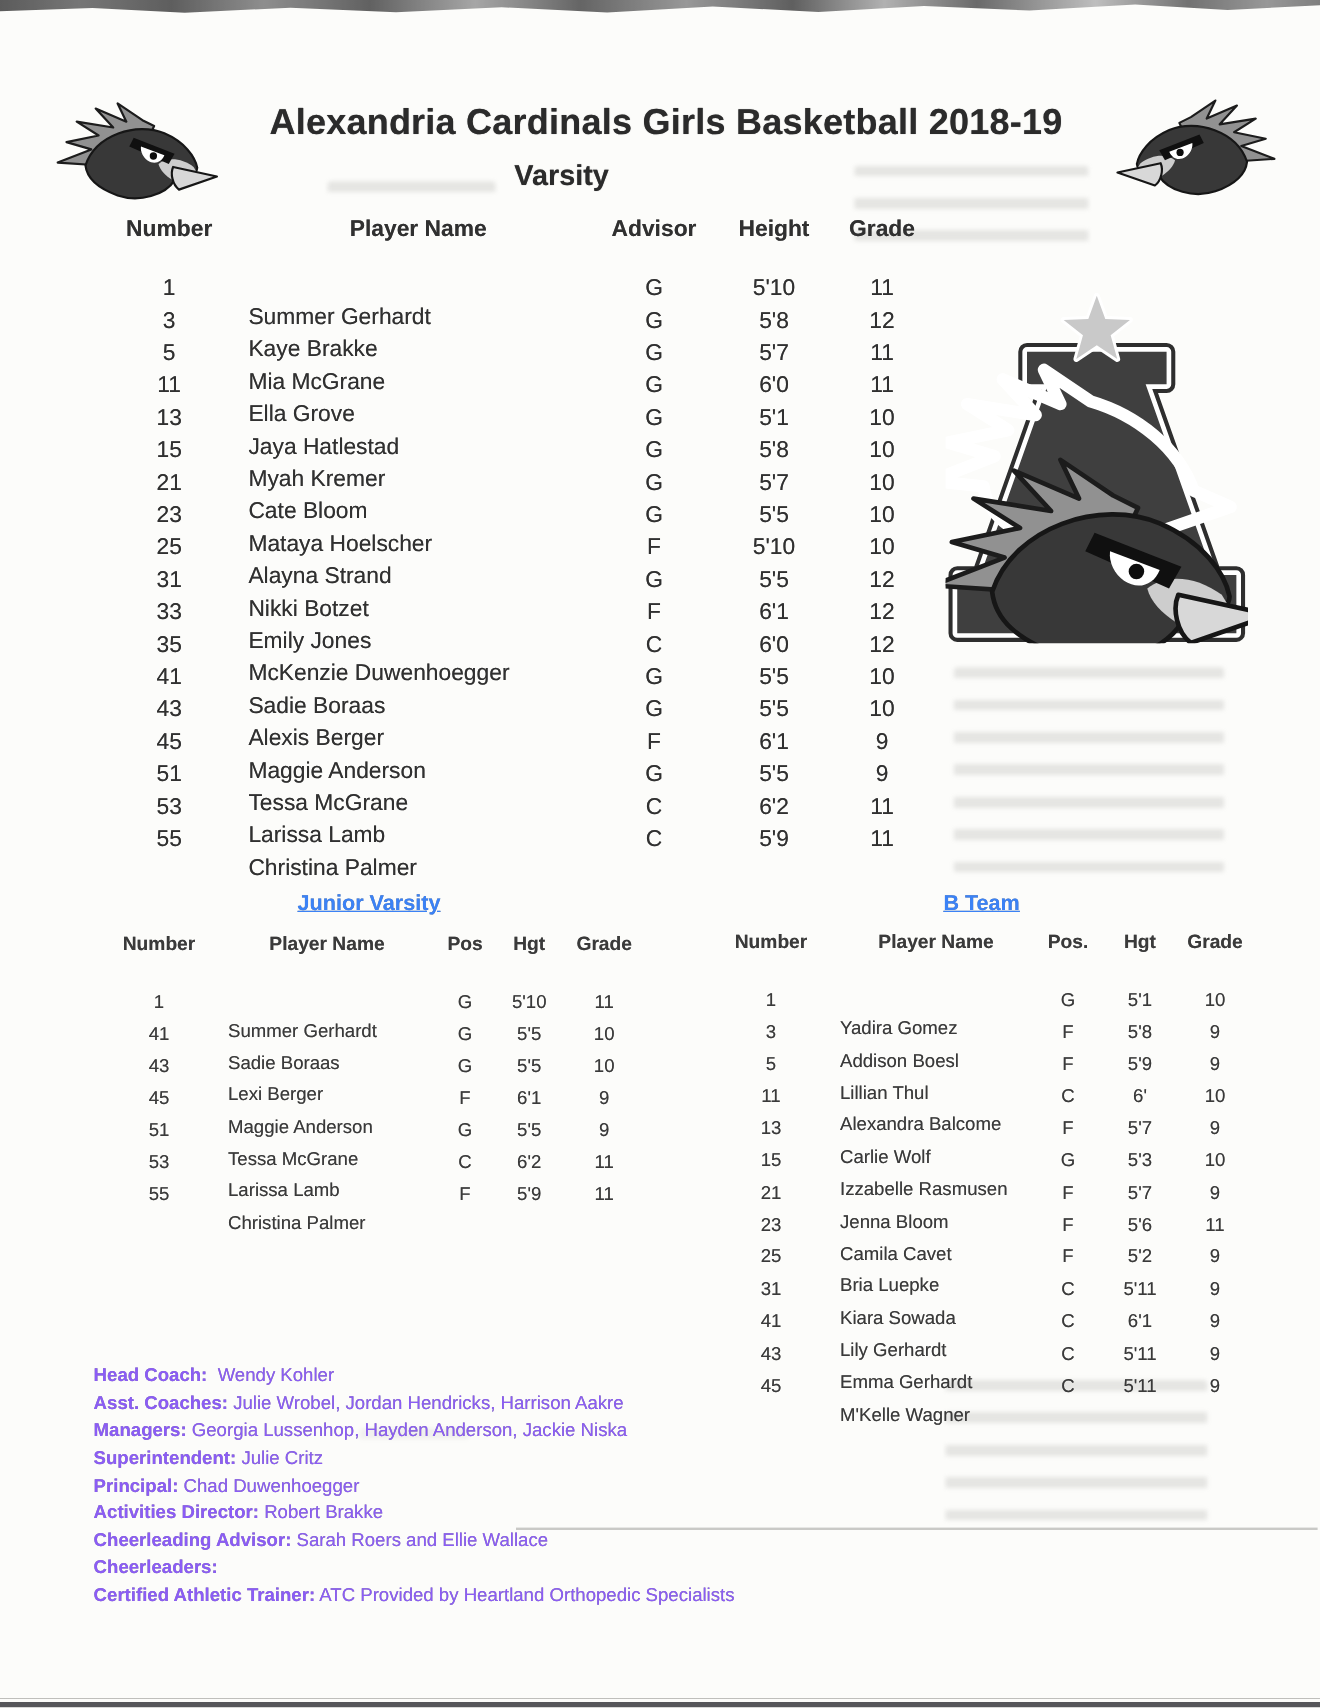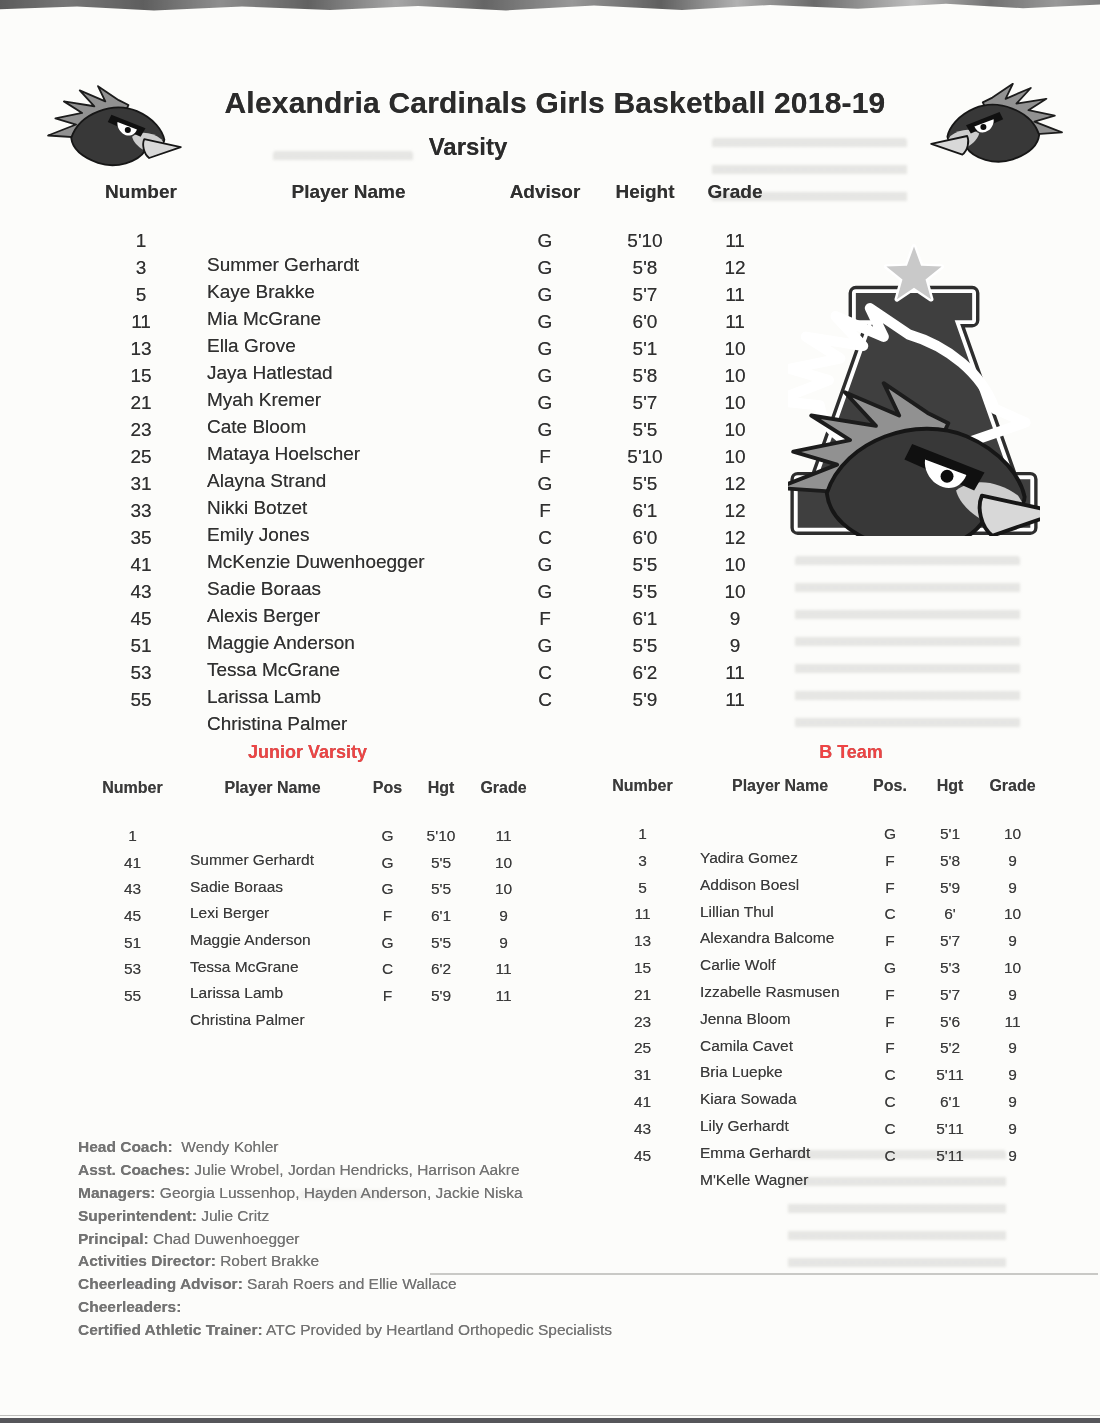--- a/index.html
+++ b/index.html
@@ -33,24 +33,24 @@
     position:absolute; top:86px; left:10px; width:1090px; text-align:center;
     font-size:30px; font-weight:bold; letter-spacing:.2px;
     text-shadow:0 0 .6px rgba(40,40,40,.7);
   }
   .varsity-title{
     position:absolute; top:133px; left:16px; width:904px; text-align:center;
     font-size:24px; font-weight:bold; text-shadow:0 0 .6px rgba(40,40,40,.7);
   }
   .section-title{
     position:absolute; font-size:18px; font-weight:bold; text-align:center;
-    color:#ef4444; text-shadow:0 0 .5px rgba(50,50,50,.6);
+    color:#3b82f6; text-shadow:0 0 .5px rgba(50,50,50,.6);text-decoration:underline;
   }
   .jv-title{left:75px; top:742px; width:465px;}
-  .b-title{left:584px; top:742px; width:470px; transform:translateX(32px);}
+  .b-title{left:551px; top:742px; width:470px; transform:translateX(32px);}
   
   .tbl{position:absolute;}
   .tbl .thead,.tbl .trow{display:grid; align-items:center;}
   .tbl .th,.tbl .td{display:flex; align-items:center; justify-content:center; white-space:nowrap;}
   .tbl .td.c1{justify-content:flex-start;margin-top:48px;}
   .tbl .thead{font-weight:bold;}
   .v-table{left:75px; top:177px; font-size:19px; color:#303030; text-shadow:0 0 .5px rgba(45,45,45,.65);}
   .v-table .thead,.v-table .trow{grid-template-columns:132px 283px 110px 90px 90px;}
   .v-table .thead{height:29px;}
   .v-table .trow{height:27px;}
@@ -58,21 +58,21 @@
   .jv-table{left:75px; top:773px;}
   .jv-table .thead,.jv-table .trow{grid-template-columns:115px 165px 65px 42px 83px;}
   .b-table{left:585px; top:771px;}
   .b-table .thead,.b-table .trow{grid-template-columns:115px 160px 60px 60px 65px;}
   .jv-table .thead,.b-table .thead{height:30px; font-size:16px;}
   .jv-table .trow{height:26.7px;}
   .b-table .trow{height:26.8px;}
   
   .staff{
     position:absolute; left:78px; top:1136px; width:660px;
-    font-size:15.5px; color:#737373; text-shadow:0 0 .4px rgba(55,55,55,.6);
+    font-size:15.5px; color:#8b5cf6; text-shadow:0 0 .4px rgba(55,55,55,.6);
   }
   .staff-line{height:22.8px; display:flex; align-items:center; white-space:pre;}
   .staff-label{font-weight:bold;}
   
   .logo{position:absolute;}
   .logo-left{left:42px; top:84px;}
   .logo-right{left:928px; top:82px; transform:scaleX(-1);}
   .logo-a{left:788px; top:244px;}
   .defs{position:absolute; width:0; height:0; overflow:hidden;}
 </style>

